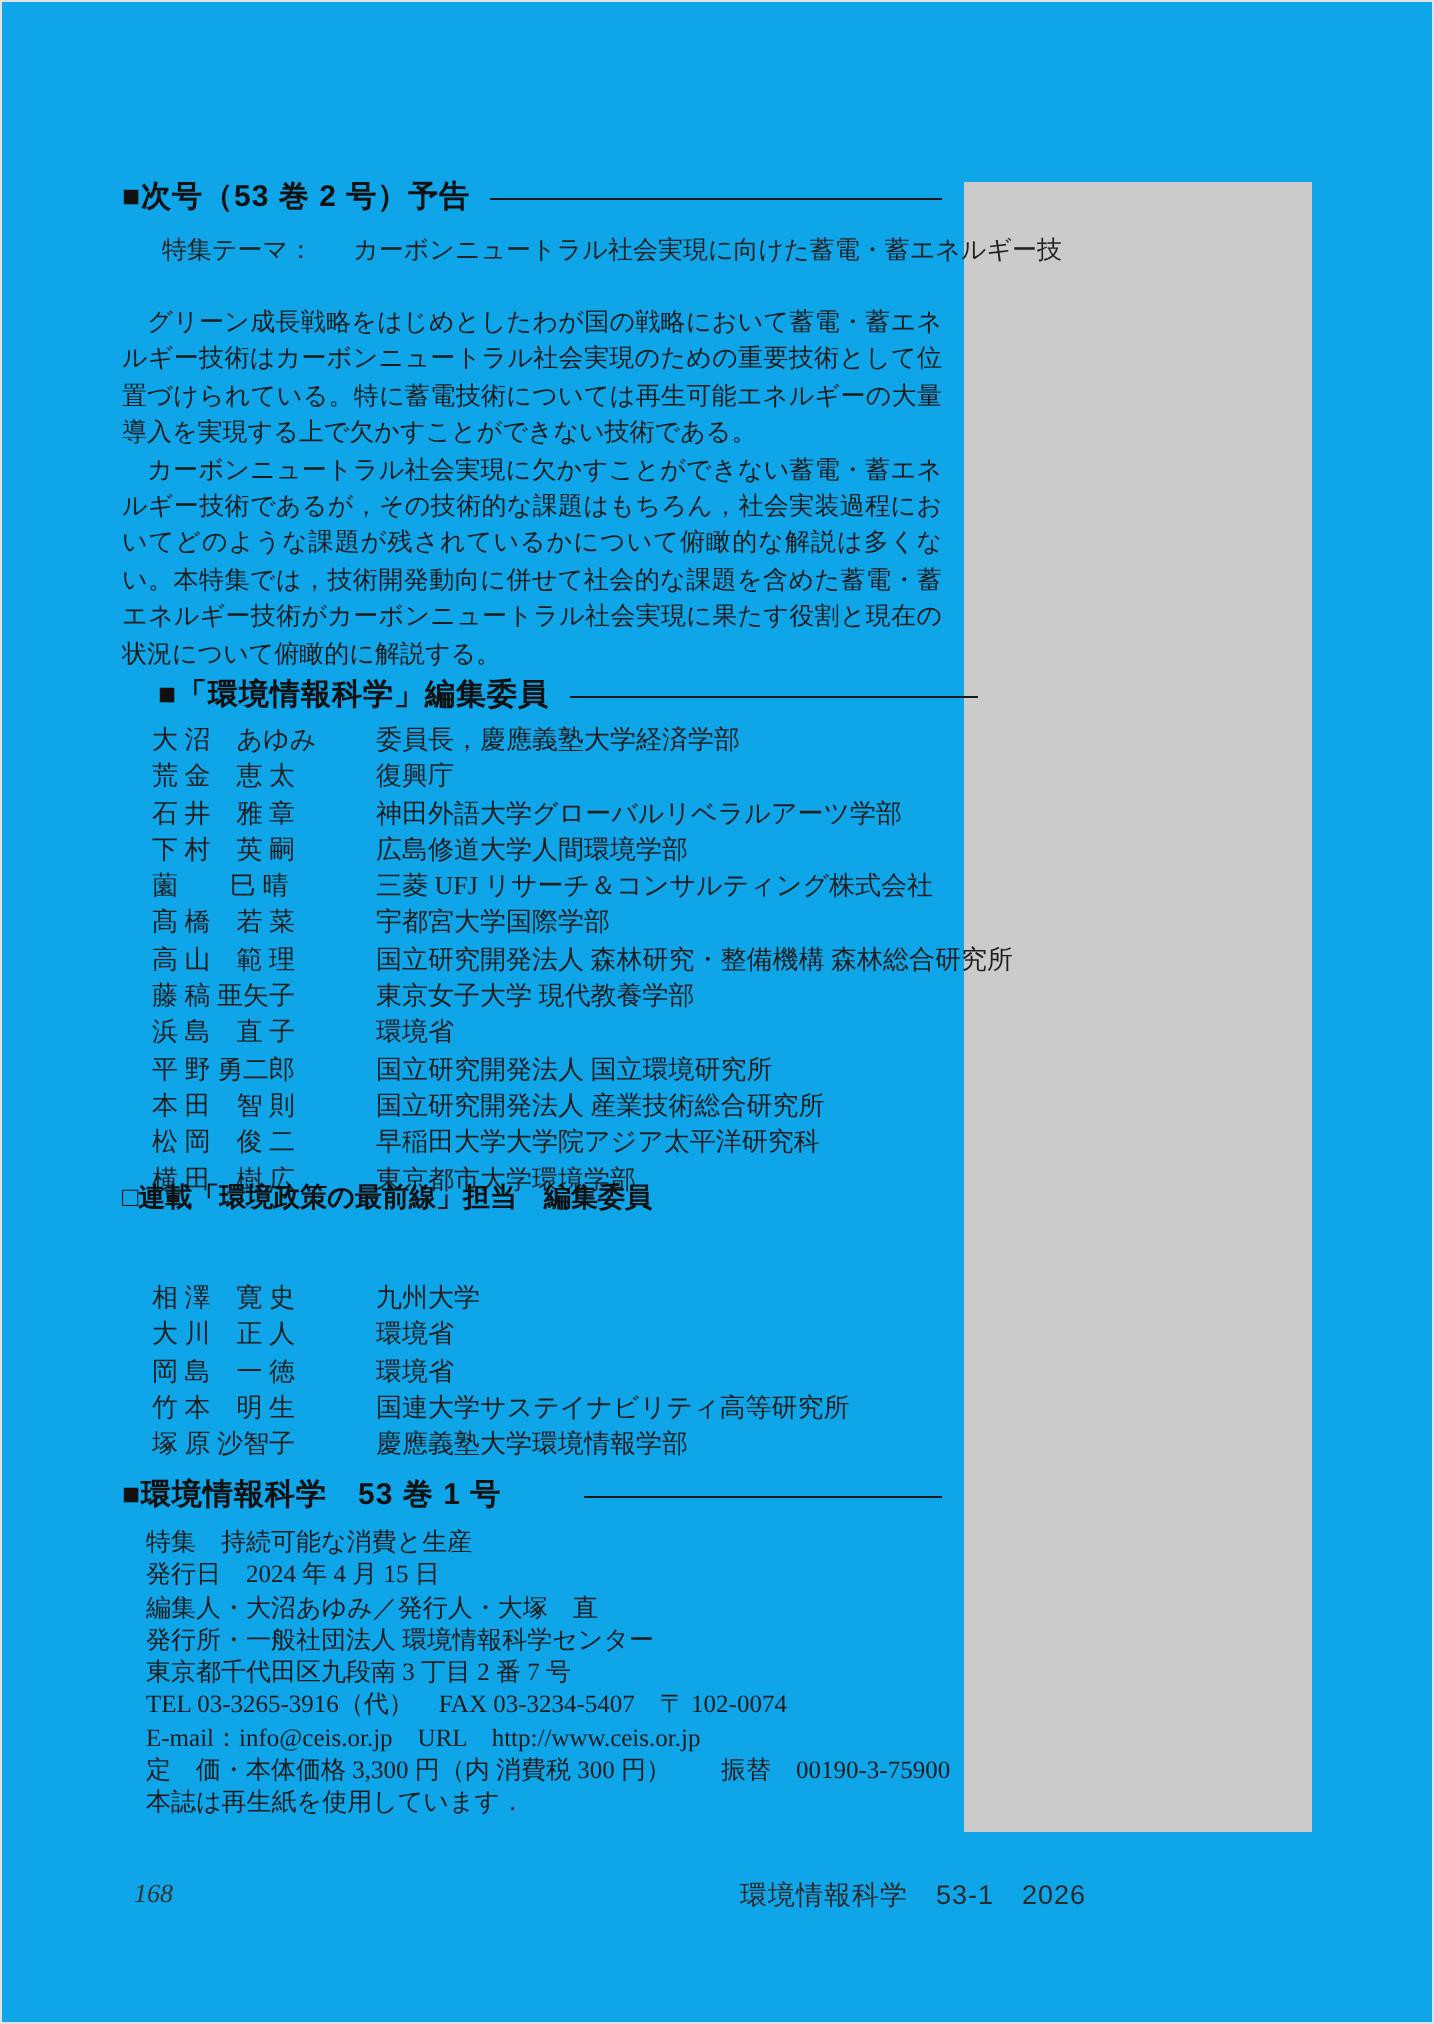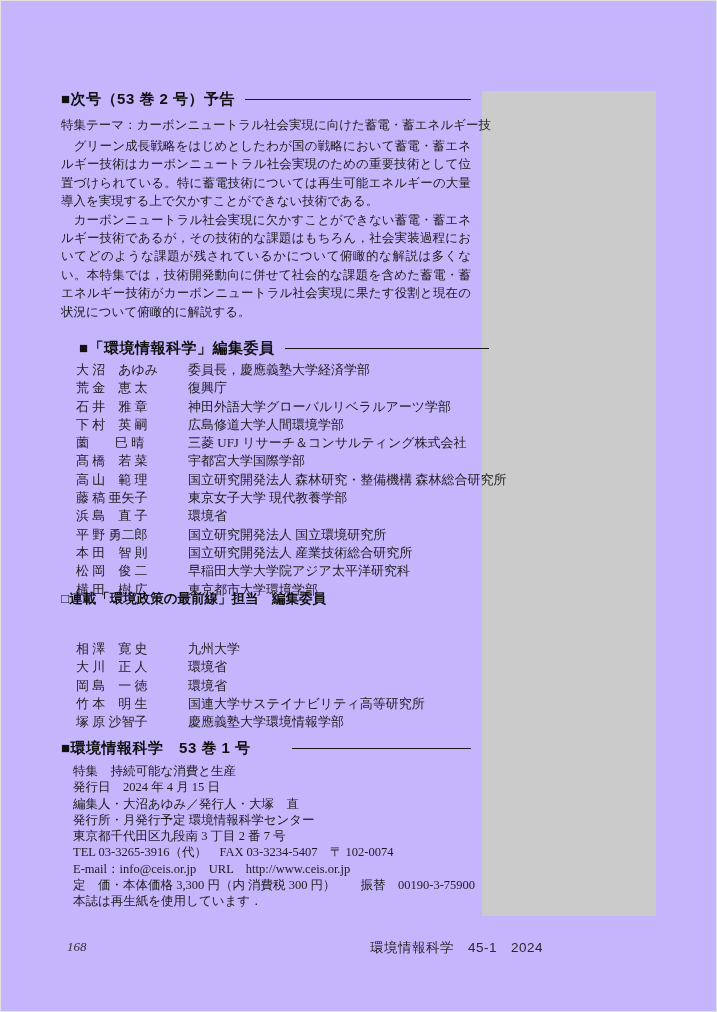--- a/index.html
+++ b/index.html
@@ -8,21 +8,21 @@
     background:#ffffff;
     position:relative;
     font-family:"Liberation Serif","DejaVu Serif",serif;
     color:#1e1e1e;
     overflow:hidden;
   }
   .page{
     position:absolute;inset:0;
     border:1px solid #e2e2e2;
     box-sizing:border-box;
-    background:#c4b5fd;
+    background:#0ea5e9;
   }
   .gray-box{
     position:absolute;
     left:481px;top:90px;width:174px;height:825px;
     background:#cbcbcb;
   }
   .col{position:absolute;left:60px;width:410px;}
 
   .sec-heading{
     display:flex;align-items:center;
@@ -33,21 +33,21 @@
   }
   .sec-heading .rule{
     flex:1 1 auto;height:0;
     border-top:1.5px solid #1a1a1a;
     margin-left:10px;
   }
 
   .theme{font-size:12.5px;line-height:17px;color:#222;}
   .theme .l1{white-space:nowrap;}
   .theme .l2{padding-left:48px;white-space:nowrap;}
-  .theme .gothic{font-family:"Liberation Sans","DejaVu Sans",sans-serif;font-weight:500;}
+  .theme .gothic{font-family:"Liberation Sans","DejaVu Sans",sans-serif;font-weight:500;margin-left:20px;}
   .theme .note{font-family:"Liberation Serif","DejaVu Serif",serif;}
 
   .paras p{
     margin:0;
     font-size:12.5px;line-height:18.4px;
     text-align:justify;
     color:#1c1c1c;
   }
 
   .member-row{
@@ -94,21 +94,21 @@
     <span>■次号（53 巻 2 号）予告</span>
     <span class="rule"></span>
   </div>
 
   <div class="col theme" style="top:116px;">
     <div class="l1">
       <span class="gothic">特集テーマ：</span><span class="gothic">カーボンニュートラル社会実現に向けた蓄電・蓄エネルギー技</span>
     </div>
   </div>
 
-  <div class="col paras" style="top:136px;">
+  <div class="col paras" style="top:151px;">
     <p>　グリーン成長戦略をはじめとしたわが国の戦略において蓄電・蓄エネルギー技術はカーボンニュートラル社会実現のための重要技術として位置づけられている。特に蓄電技術については再生可能エネルギーの大量導入を実現する上で欠かすことができない技術である。</p>
     <p>　カーボンニュートラル社会実現に欠かすことができない蓄電・蓄エネルギー技術であるが，その技術的な課題はもちろん，社会実装過程においてどのような課題が残されているかについて俯瞰的な解説は多くない。本特集では，技術開発動向に併せて社会的な課題を含めた蓄電・蓄エネルギー技術がカーボンニュートラル社会実現に果たす役割と現在の状況について俯瞰的に解説する。</p>
   </div>
 
   <div class="col sec-heading" style="top:339px;padding-left:18px;">
     <span>■「環境情報科学」編集委員</span>
     <span class="rule"></span>
   </div>
 
   <div class="col" style="top:360px;">
@@ -194,26 +194,26 @@
 
   <div class="col sec-heading" style="top:739px;gap:31px;">
     <span>■環境情報科学　53 巻 1 号</span>
     <span class="rule"></span>
   </div>
 
   <div class="col" style="top:762px;">
       <div class="colophon-line">特集　持続可能な消費と生産</div>
       <div class="colophon-line">発行日　2024 年 4 月 15 日</div>
       <div class="colophon-line">編集人・大沼あゆみ／発行人・大塚　直</div>
-      <div class="colophon-line">発行所・月発行予定 環境情報科学センター</div>
+      <div class="colophon-line">発行所・一般社団法人 環境情報科学センター</div>
       <div class="colophon-line">東京都千代田区九段南 3 丁目 2 番 7 号</div>
       <div class="colophon-line">TEL 03-3265-3916（代）　FAX 03-3234-5407　〒 102-0074</div>
       <div class="colophon-line">E-mail：info@ceis.or.jp　URL　http://www.ceis.or.jp</div>
       <div class="colophon-line">定　価・本体価格 3,300 円（内 消費税 300 円）　　振替　00190-3-75900</div>
       <div class="colophon-line">本誌は再生紙を使用しています．</div>
     </div>
 
   <div class="footer">
     <span class="page-num">168</span>
-    <span class="journal-ref">環境情報科学　45-1　2024</span>
+    <span class="journal-ref">環境情報科学　53-1　2026</span>
   </div>
 
 </div>
 
 </body></html>

